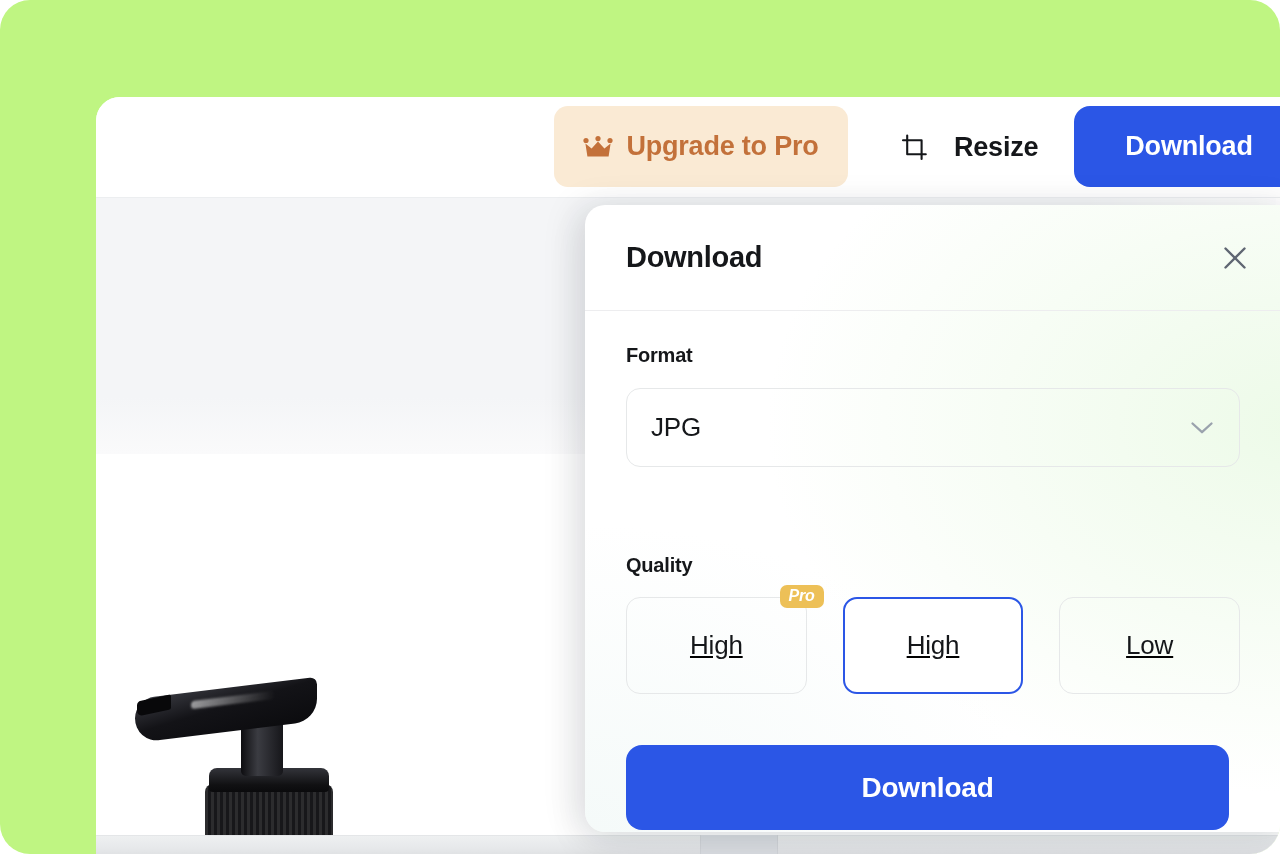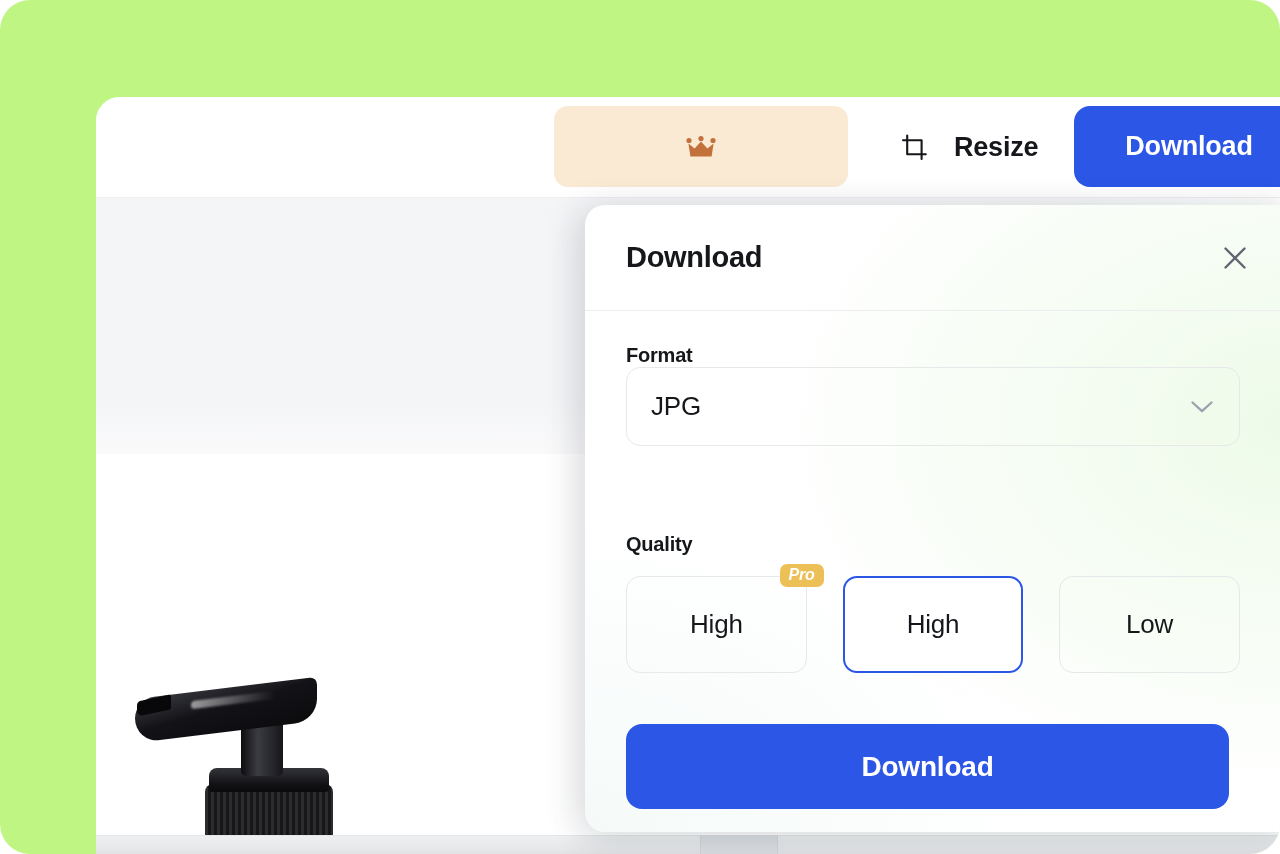--- a/index.html
+++ b/index.html
@@ -272,20 +272,21 @@
   .field-label {
     font-size: 20px;
     font-weight: bold;
     color: #15171a;
     letter-spacing: -0.2px;
     display: block;
   }
 
   .select-wrap {
     position: relative;
+    margin-top: 21px;
     height: 79px;
   }
   .select-box {
     position: absolute;
     inset: 0;
     width: 100%;
     height: 79px;
     background: transparent;
     border: 1px solid #e6e8e9;
     border-radius: 14px;
@@ -308,20 +309,21 @@
     width: 24px; height: 14px;
     pointer-events: none;
   }
 
   .quality-label { margin-top: 87px; }
 
   .quality-row {
     display: flex;
     gap: 36px;
     margin-top: 20px;
+    text-decoration: underline;
   }
   .quality-btn {
     position: relative;
     width: 182px;
     height: 97px;
     background: transparent;
     border: 1px solid #e6e8e9;
     border-radius: 14px;
     cursor: pointer;
     font-family: "Liberation Sans", sans-serif;
@@ -380,20 +382,21 @@
 
       <button class="upgrade-btn">
         <span class="crown-icon">
           <svg viewBox="0 0 30 22" width="30" height="22" xmlns="http://www.w3.org/2000/svg">
             <circle cx="3" cy="4.5" r="2.6" fill="#c3713a"></circle>
             <circle cx="15" cy="2.6" r="2.6" fill="#c3713a"></circle>
             <circle cx="27" cy="4.5" r="2.6" fill="#c3713a"></circle>
             <path d="M2.4 7.6 L8.6 12.4 L15 5.6 L21.4 12.4 L27.6 7.6 L25.6 20.6 L4.4 20.6 Z" fill="#c3713a"></path>
           </svg>
         </span>
+        <span class="upgrade-label">Upgrade to Pro</span>
       </button>
 
       <button class="resize-btn">
         <span class="resize-icon">
           <svg viewBox="0 0 27 27" width="27" height="27" xmlns="http://www.w3.org/2000/svg">
             <g fill="none" stroke="#15171a" stroke-width="2.1" stroke-linecap="round" stroke-linejoin="round">
               <path d="M6.2 1.6 V20.2 H24.8"></path>
               <path d="M2 6.2 H20.6 V25"></path>
             </g>
           </svg>

